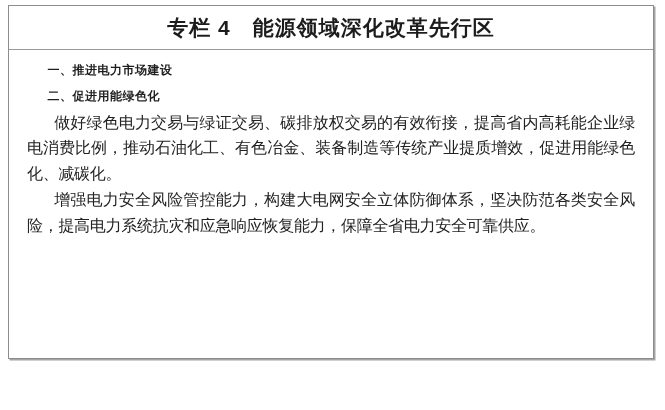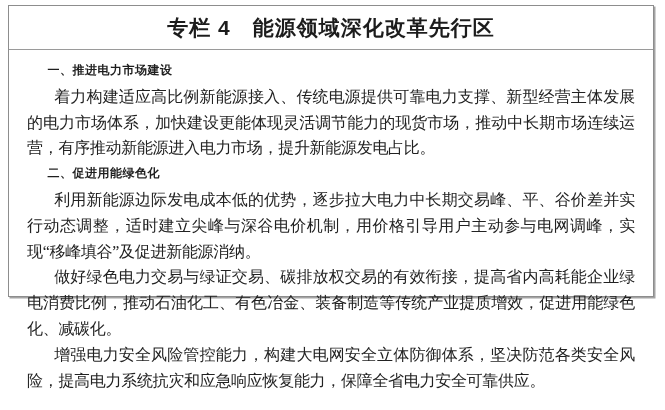--- a/index.html
+++ b/index.html
@@ -15,21 +15,21 @@
     position: relative;
     width: 665px;
     height: 410px;
     background: #ffffff;
   }
   .panel {
     position: absolute;
     left: 8px;
     top: 5px;
     width: 646px;
-    height: 292px;
+    height: 354px;
     background: #ffffff;
     border: 1.5px solid #8d8d8d;
     box-shadow: 1.5px 1.5px 0 rgba(90,90,90,0.55);
     box-sizing: border-box;
   }
   .panel-title-row {
     height: 44px;
     border-bottom: 1.2px solid #9a9a9a;
     display: flex;
     align-items: center;
@@ -72,24 +72,22 @@
 <body>
 
 <div class="page">
   <div class="panel">
     <div class="panel-title-row">
       <span class="panel-title">专栏 4　能源领域深化改革先行区</span>
     </div>
     <div class="panel-body">
 
       <div class="sec-heading">一、推进电力市场建设</div>
-      <p class="sec-body">着力构建适应高比例新能源接入、传统电源提供可靠电力支撑、新型经营主体发展的电力市场体系，加快建设更能体现灵活调节能力的现货市场，推动中长期市场连续运营，有序推动新能源进入电力市场，提升新能源发电占比。</p>
 
       <div class="sec-heading">二、促进用能绿色化</div>
-      <p class="sec-body">利用新能源边际发电成本低的优势，逐步拉大电力中长期交易峰、平、谷价差并实行动态调整，适时建立尖峰与深谷电价机制，用价格引导用户主动参与电网调峰，实现“移峰填谷”及促进新能源消纳。</p>
 
       <p class="sec-body">做好绿色电力交易与绿证交易、碳排放权交易的有效衔接，提高省内高耗能企业绿电消费比例，推动石油化工、有色冶金、装备制造等传统产业提质增效，促进用能绿色化、减碳化。</p>
 
       <p class="sec-body">增强电力安全风险管控能力，构建大电网安全立体防御体系，坚决防范各类安全风险，提高电力系统抗灾和应急响应恢复能力，保障全省电力安全可靠供应。</p>
 
     </div>
   </div>
 </div>
 
 </body></html>

